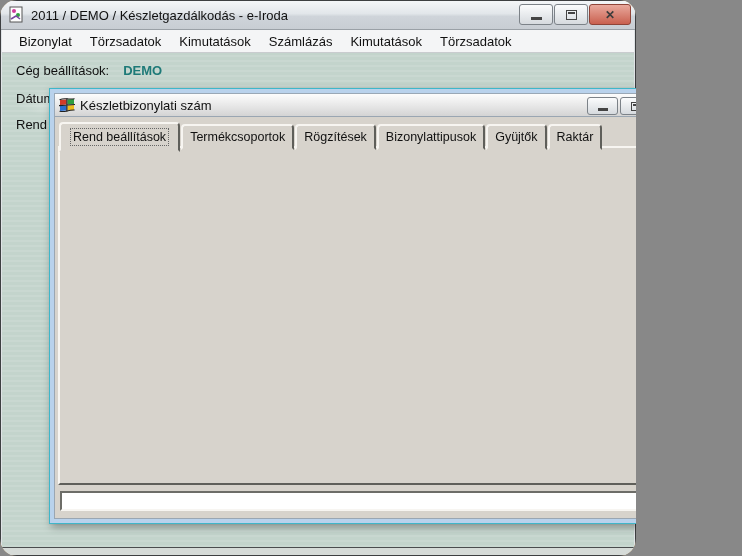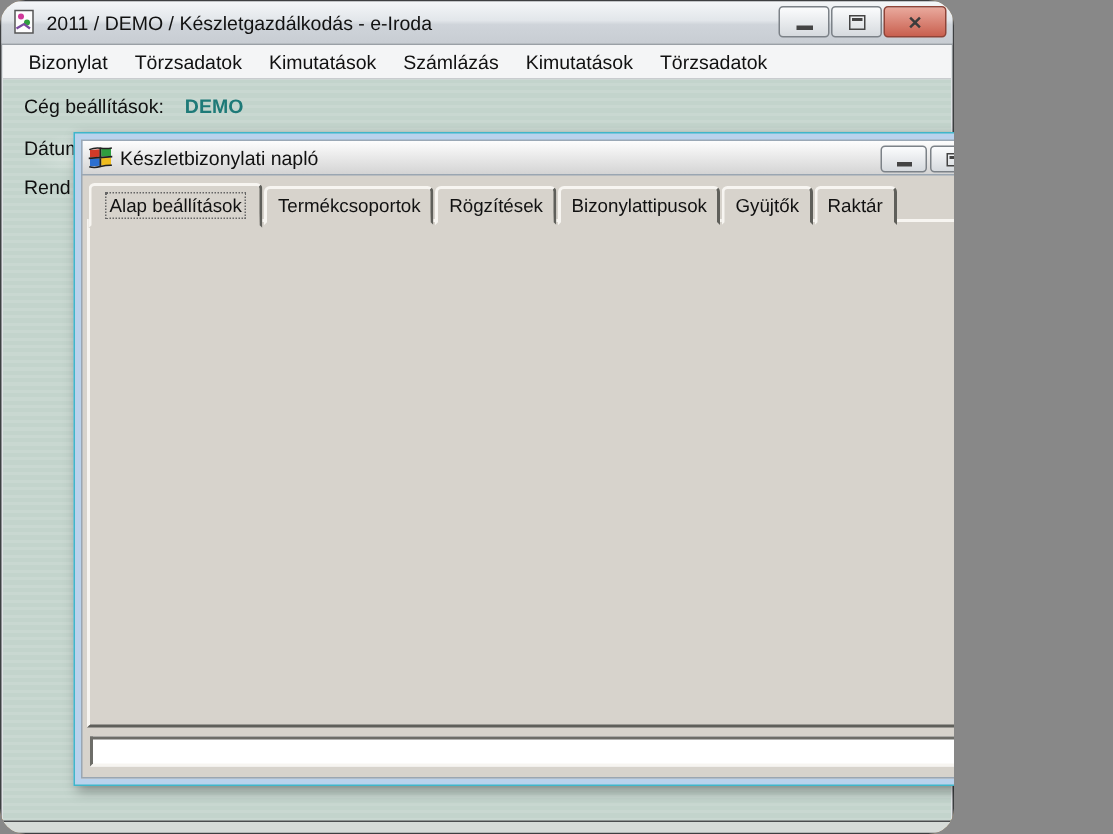--- a/index.html
+++ b/index.html
@@ -157,39 +157,39 @@
           <svg class="winlogo" viewBox="0 0 16 15">
             <g transform="skewY(-4)">
               <rect x="1" y="2" width="6.5" height="5" fill="#d23b28"></rect>
               <rect x="8.5" y="2" width="6.5" height="5" fill="#2f9e3f"></rect>
               <rect x="1" y="8" width="6.5" height="5" fill="#2b6fd0"></rect>
               <rect x="8.5" y="8" width="6.5" height="5" fill="#eebc1e"></rect>
               <path d="M0 7.6 h16 M7.9 1 v13" stroke="#202020" stroke-width="1.2" fill="none"></path>
               <path d="M0.5 1.8 Q4 0.6 8 1.4 T15.6 1.8 M0.5 13.2 Q4 14.4 8 13.6 T15.6 13.2" stroke="#202020" stroke-width="1" fill="none"></path>
             </g>
           </svg>
-          <span class="dlg-title-text">Készletbizonylati napló</span>
+          <span class="dlg-title-text">Készletbizonylati szám</span>
           <div class="dlg-btns">
             <div class="dbtn">
                 <span class="glyph-min"></span>
               </div>
             <div class="dbtn">
                 <span class="glyph-max"></span>
               </div>
             <div class="dbtn close">
                 <span class="glyph-x">✕</span>
               </div>
           </div>
         </div>
 
         <div class="dlg-client">
 
           <div class="tabstrip">
             <div class="tab active">
-                <span class="tab-label">Alap beállítások</span>
+                <span class="tab-label">Rend beállítások</span>
               </div>
             <div class="tab">
                 <span class="tab-label">Termékcsoportok</span>
               </div>
             <div class="tab">
                 <span class="tab-label">Rögzítések</span>
               </div>
             <div class="tab">
                 <span class="tab-label">Bizonylattipusok</span>
               </div>

